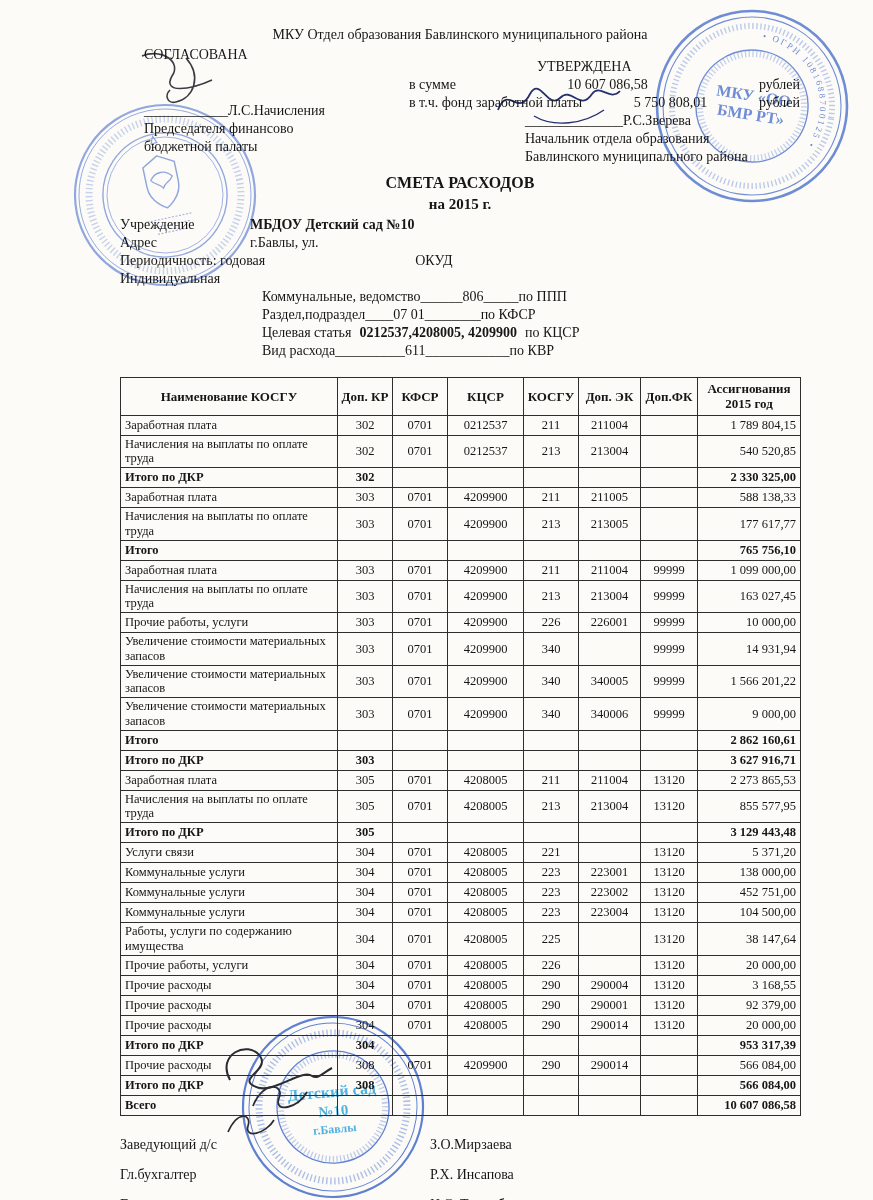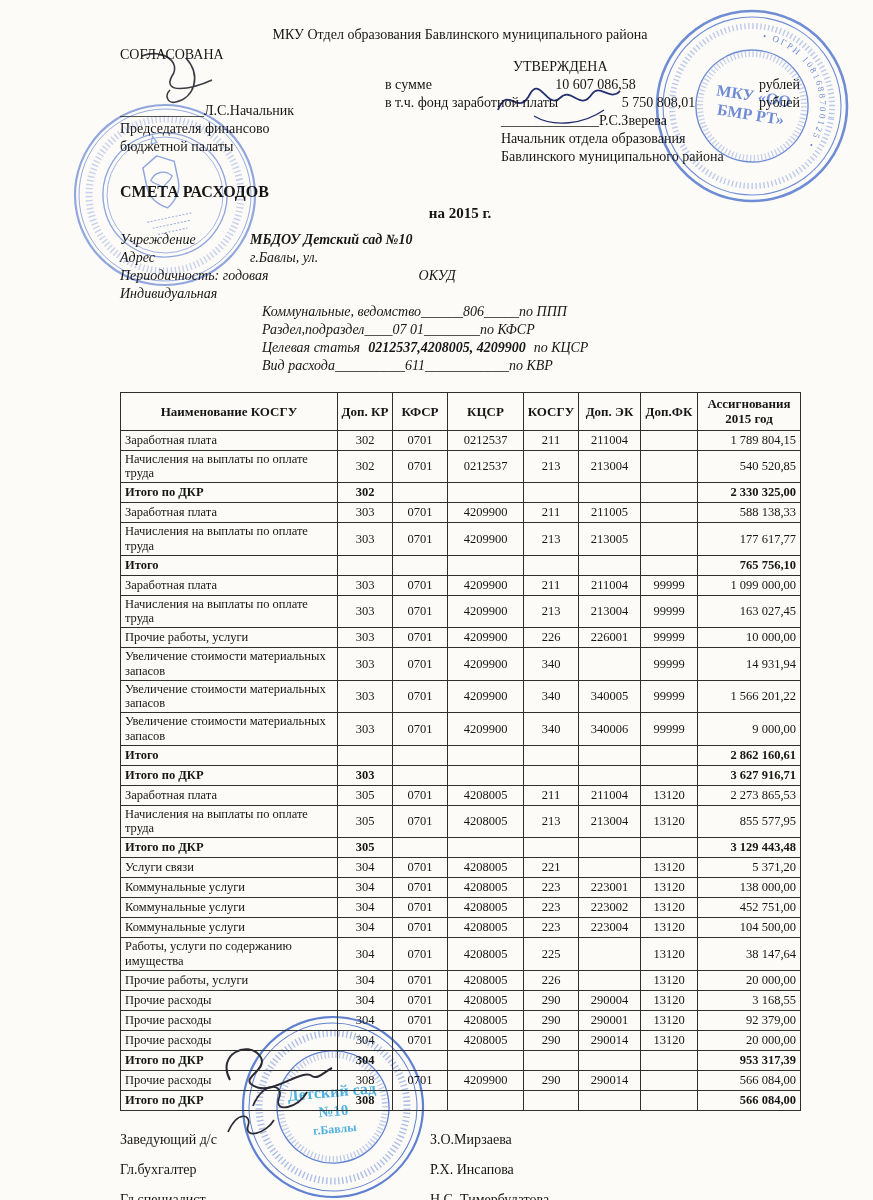--- a/index.html
+++ b/index.html
@@ -7,31 +7,31 @@
     position:relative;width:873px;height:1200px;margin:0 auto;
     background:#fcfbf8;overflow:hidden;
     font-family:"Liberation Serif","DejaVu Serif",serif;color:#161616;
   }
   .content{position:absolute;left:120px;top:26px;width:680px;}
   .line{line-height:18px;font-size:14px;}
   .center{text-align:center;}
   .bold{font-weight:bold;}
 
   .approve-row{display:flex;margin-top:2px;}
-  .agreed-col{width:265px;}
+  .agreed-col{width:265px;margin-left:24px;}
   .approved-col{flex:1;}
   .agreed-label{margin-bottom:38px;}
   .approved-label{margin-left:128px;margin-top:12px;}
   .sum-line,.payroll-line{display:flex;justify-content:space-between;}
   .approved-sig,.approved-title{margin-left:116px;}
 
-  .doc-title{margin-top:15px;font-size:16px;font-weight:bold;line-height:22px;}
+  .doc-title{margin-top:6px;font-size:16px;font-weight:bold;text-align:center;line-height:22px;}
   .doc-sub{font-size:15px;font-weight:bold;text-align:center;line-height:20px;}
 
-  .meta{margin-top:8px;font-style:italic;}
+  .meta{margin-top:2px;}
   .meta-row{display:flex;line-height:18px;font-size:14px;}
   .meta-label{width:130px;flex:0 0 130px;}
   .meta-okud{margin-left:150px;}
   .meta-indent{margin-left:142px;}
 
   table.smeta{border-collapse:collapse;width:680px;margin-top:17px;font-size:12.5px;table-layout:fixed;}
   table.smeta th,table.smeta td{border:1px solid #2e2e2e;padding:1px 4px;vertical-align:middle;line-height:1.18;}
   table.smeta th{font-weight:bold;text-align:center;font-size:13px;padding:3px 2px;}
   table.smeta td{height:17px;}
   td.c0{text-align:left;}
@@ -117,21 +117,21 @@
     <path d="M8,26 C18,4 32,8 28,20 C24,33 46,28 54,14" fill="none" stroke="#2b2b34" stroke-width="1.7"></path>
   </svg>
 
   <div class="content">
 
     <div class="line center">МКУ Отдел образования  Бавлинского муниципального района</div>
 
     <div class="approve-row">
       <div class="agreed-col">
         <div class="line agreed-label">СОГЛАСОВАНА</div>
-        <div class="line">____________Л.С.Начальник</div>
+        <div class="line">____________Л.С.Начисления</div>
         <div class="line">Председателя финансово</div>
         <div class="line">бюджетной палаты</div>
       </div>
       <div class="approved-col">
         <div class="line approved-label">УТВЕРЖДЕНА</div>
         <div class="line sum-line">
           <span>в сумме</span>
           <span>10 607 086,58</span>
           <span>рублей</span>
         </div>
@@ -488,20 +488,30 @@
           <tr class="bold-row">
             <td class="c0">Итого по ДКР</td>
             <td class="c1">308</td>
             <td class="c2"></td>
             <td class="c3"></td>
             <td class="c4"></td>
             <td class="c5"></td>
             <td class="c6"></td>
             <td class="c7">566 084,00</td>
           </tr>
+          <tr class="bold-row">
+            <td class="c0">Всего</td>
+            <td class="c1"></td>
+            <td class="c2"></td>
+            <td class="c3"></td>
+            <td class="c4"></td>
+            <td class="c5"></td>
+            <td class="c6"></td>
+            <td class="c7">10 607 086,58</td>
+          </tr>
         </tbody>
     </table>
 
     <div class="footer">
       <div class="signer-row">
         <span class="signer-title">Заведующий д/с</span>
         <span>З.О.Мирзаева</span>
       </div>
       <div class="signer-row">
         <span class="signer-title">Гл.бухгалтер</span>

